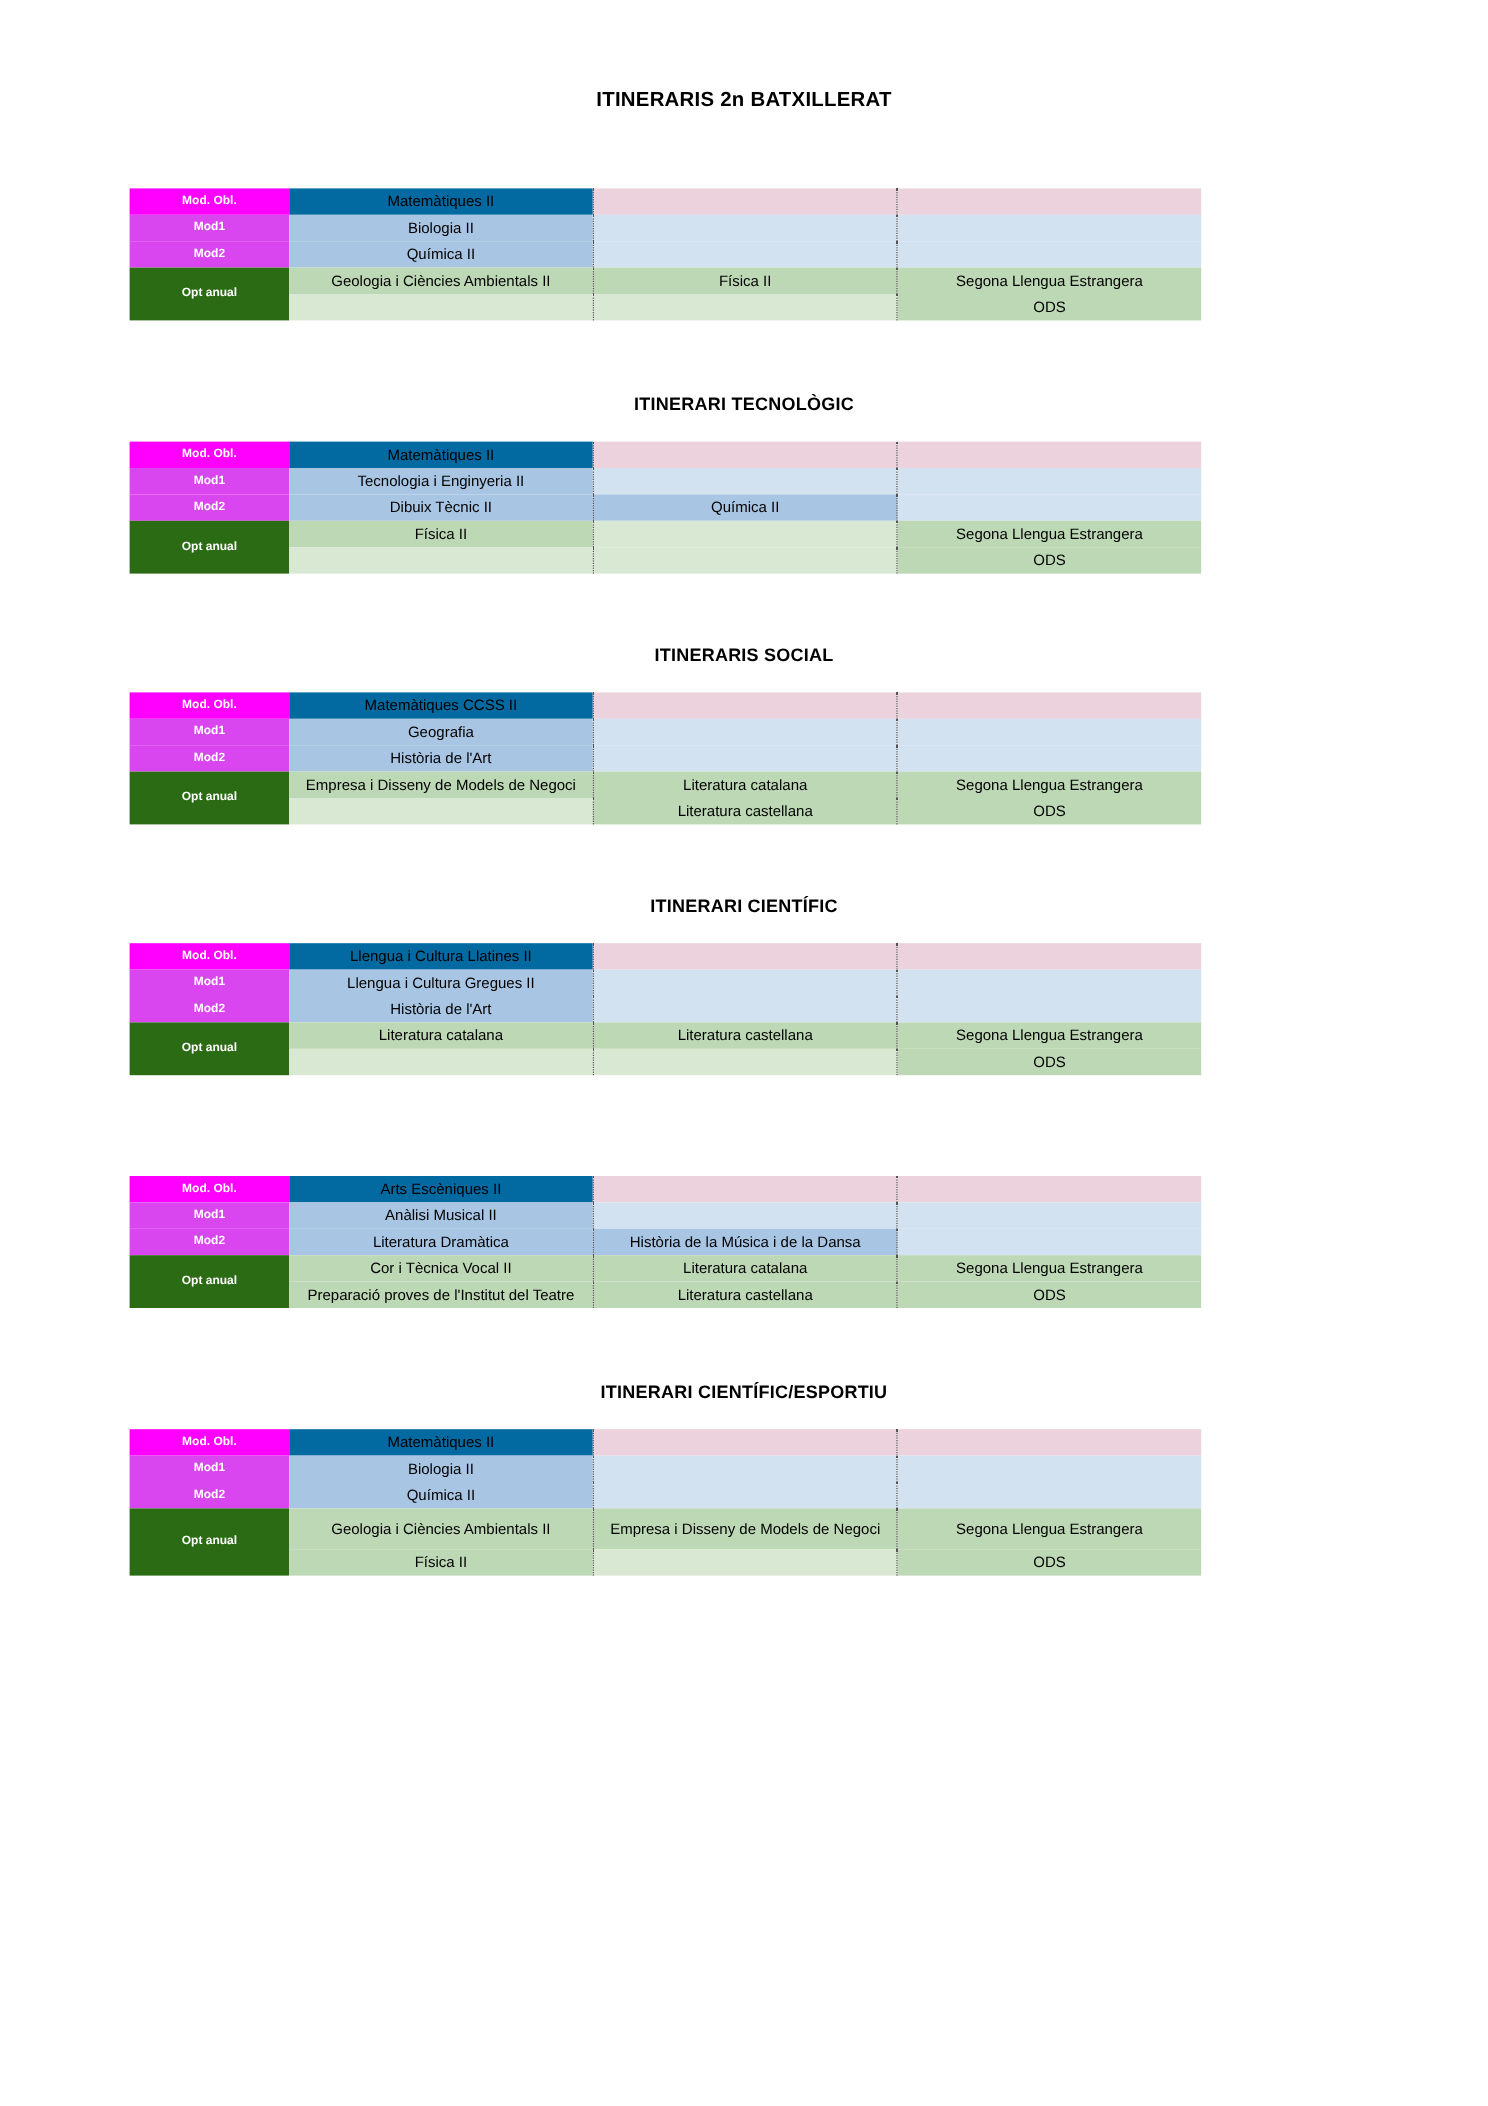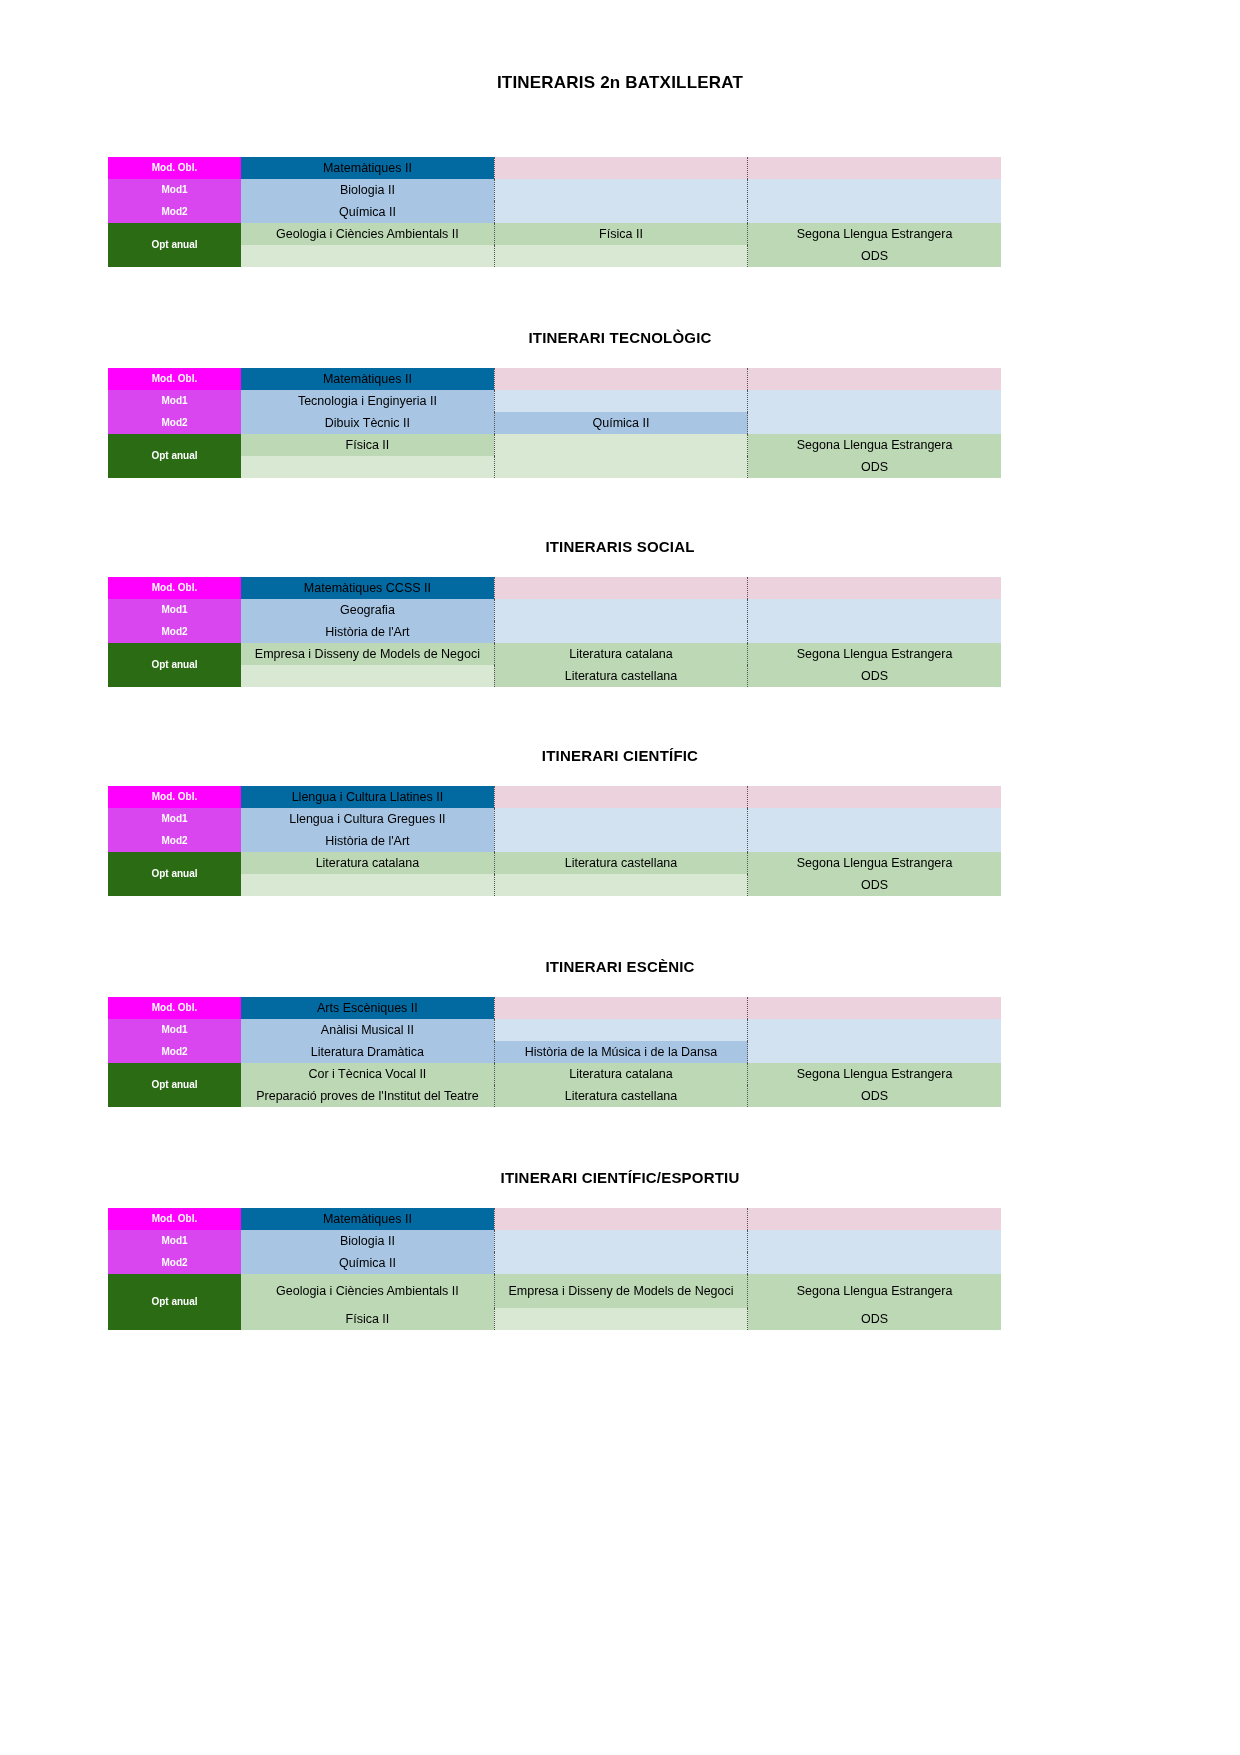--- a/index.html
+++ b/index.html
@@ -351,21 +351,20 @@
         <td class="c-greendark sep-left">
               <span class="cell-text">ODS</span>
             </td>
       </tr>
     </tbody>
       </table>
   </div>
 
   <div class="section">
     <div style="height:62px"></div>
-    <div class="section-title">ITINERARI ESCÈNIC</div>
     <div style="height:22px"></div>
     <table class="itin-table">
       <tbody>
           <tr>
         <td class="lbl magenta">Mod. Obl.</td>
         <td class="c-pinkdark">
               <span class="cell-text">Arts Escèniques II</span>
             </td>
         <td class="c-pinklight sep-left">
               <span class="cell-text"></span>

